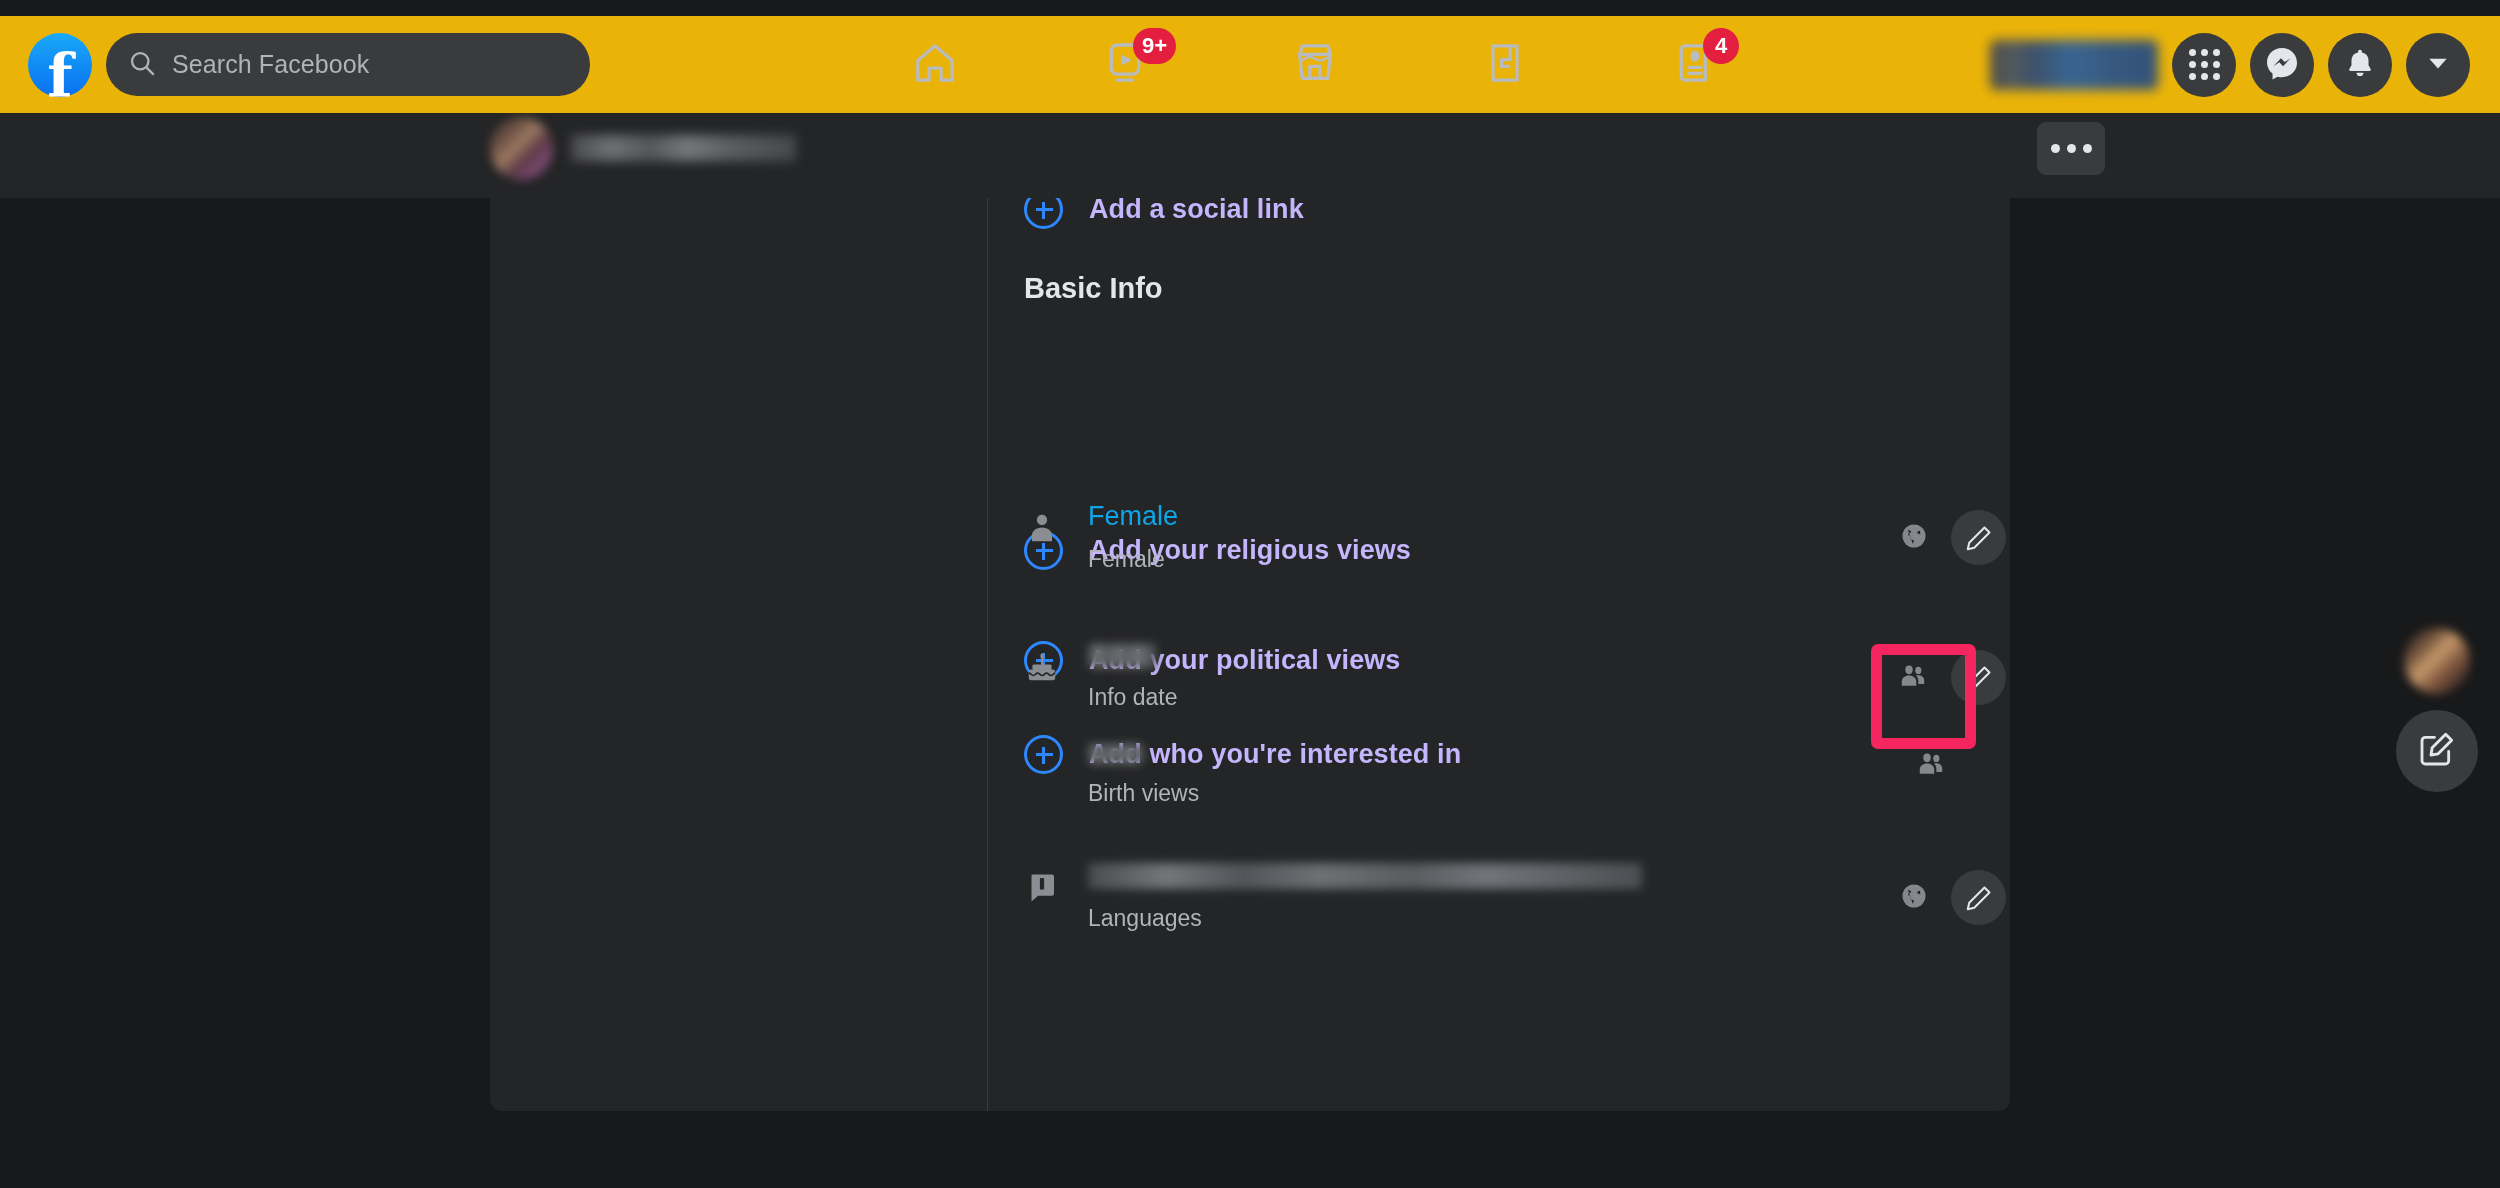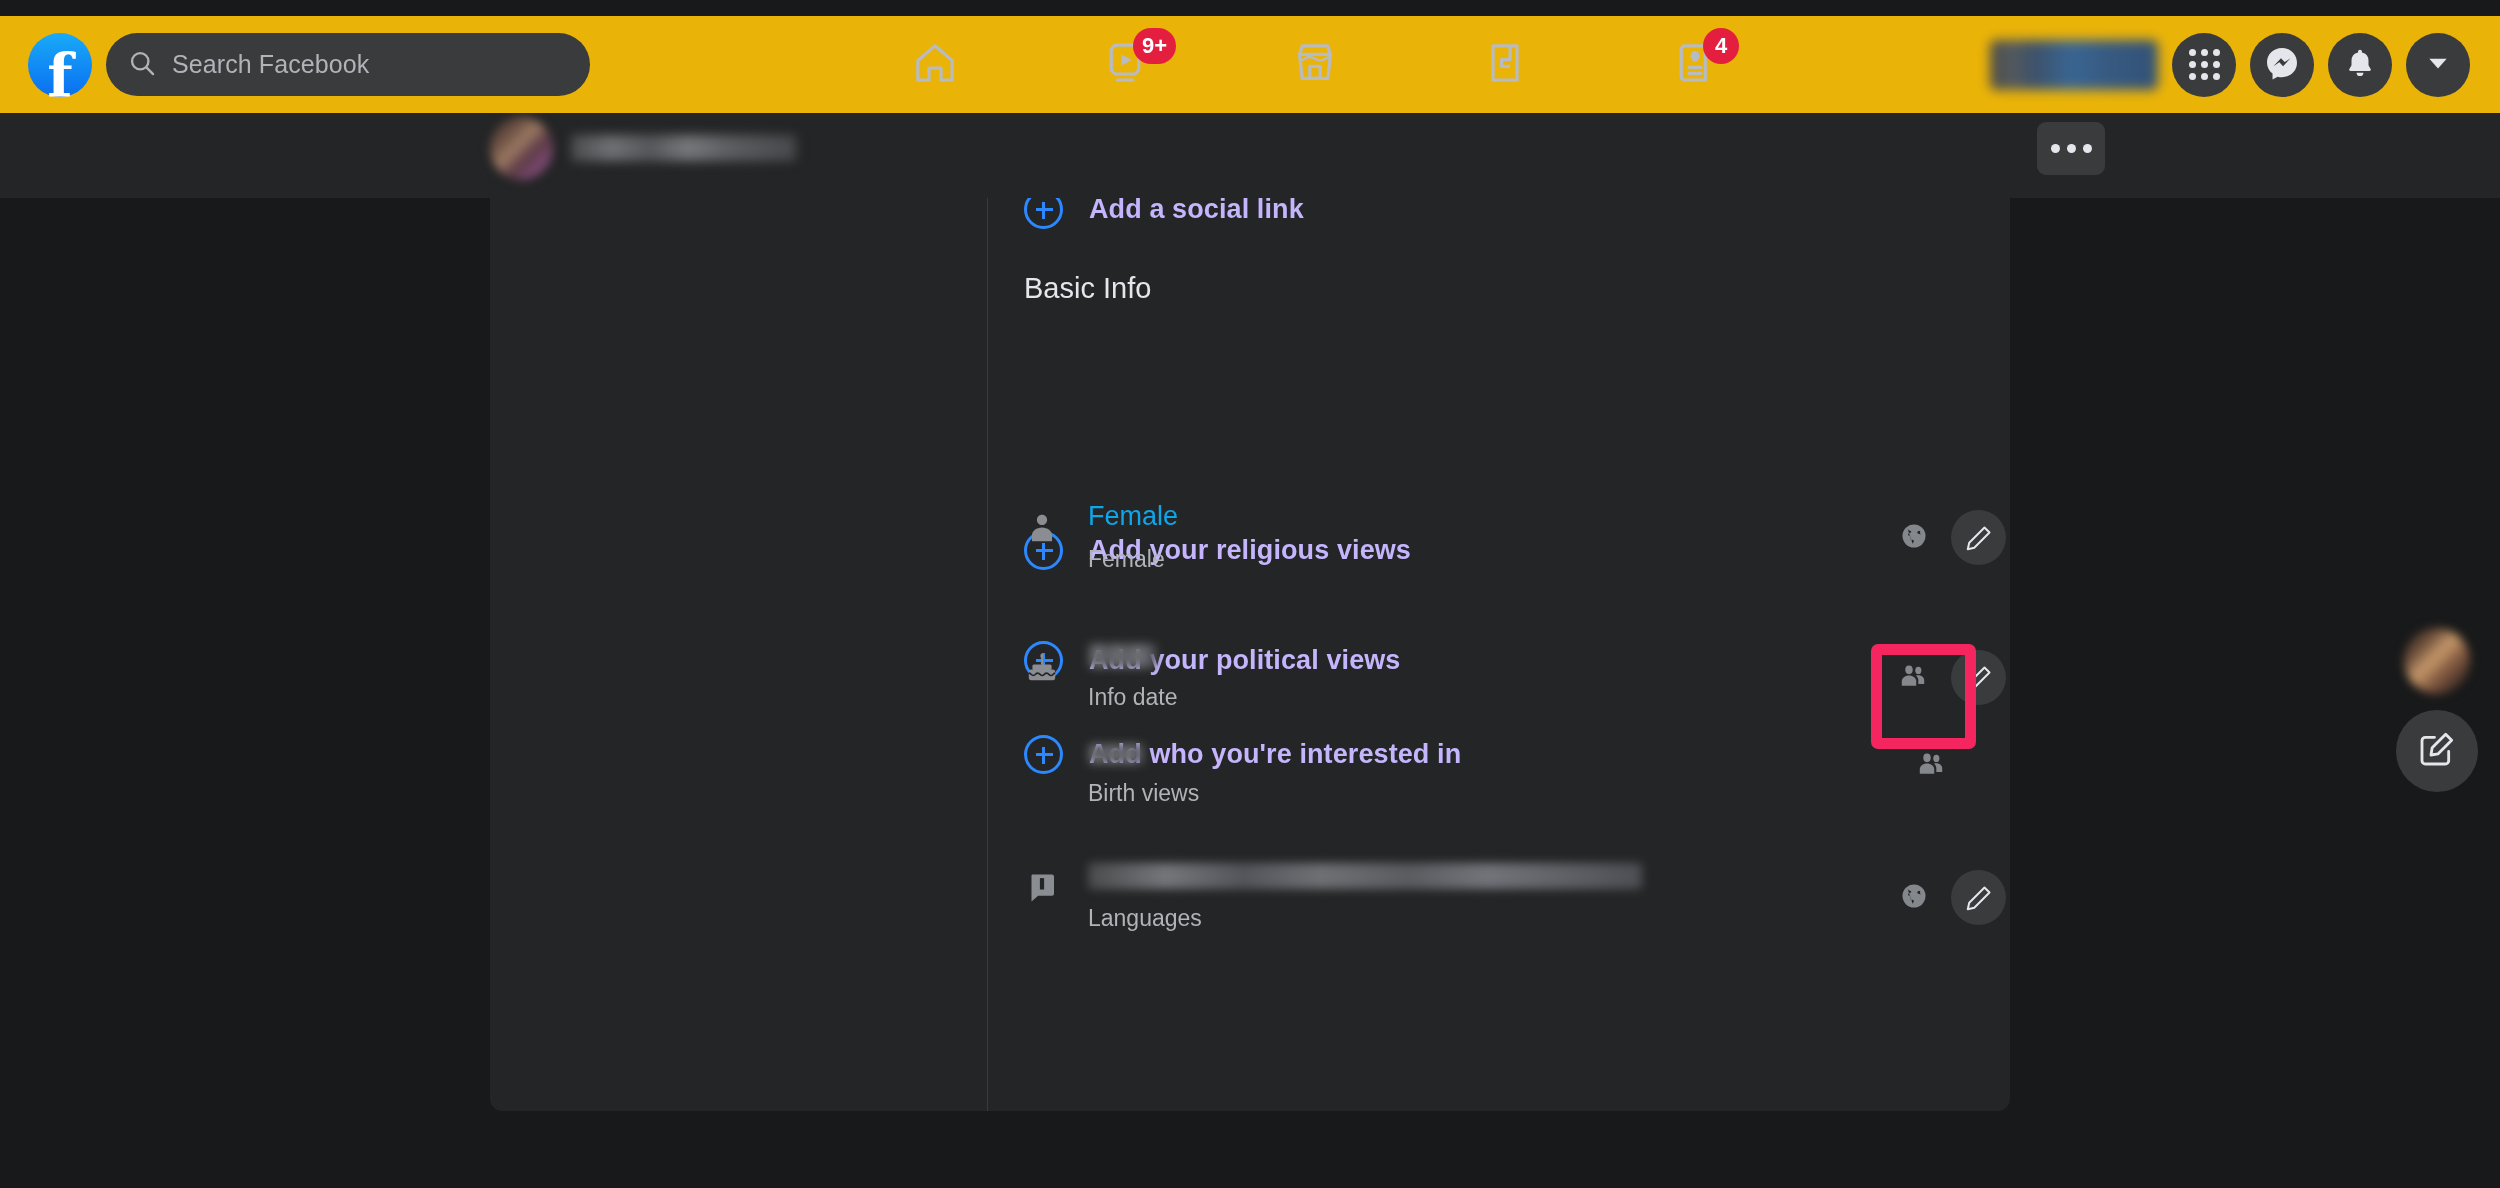--- a/index.html
+++ b/index.html
@@ -269,21 +269,21 @@
     font-size: 27px;
     font-weight: bold;
     letter-spacing: .1px;
   }
 
   .section-title {
     position: absolute;
     left: 534px;
     top: 74px;
     font-size: 29px;
-    font-weight: normal;
+    font-weight: bold;
     color: #e4e6eb;
   }
 
   .add-row {
     position: absolute;
     left: 534px;
     display: flex;
     align-items: center;
     gap: 26px;
     height: 50px;

